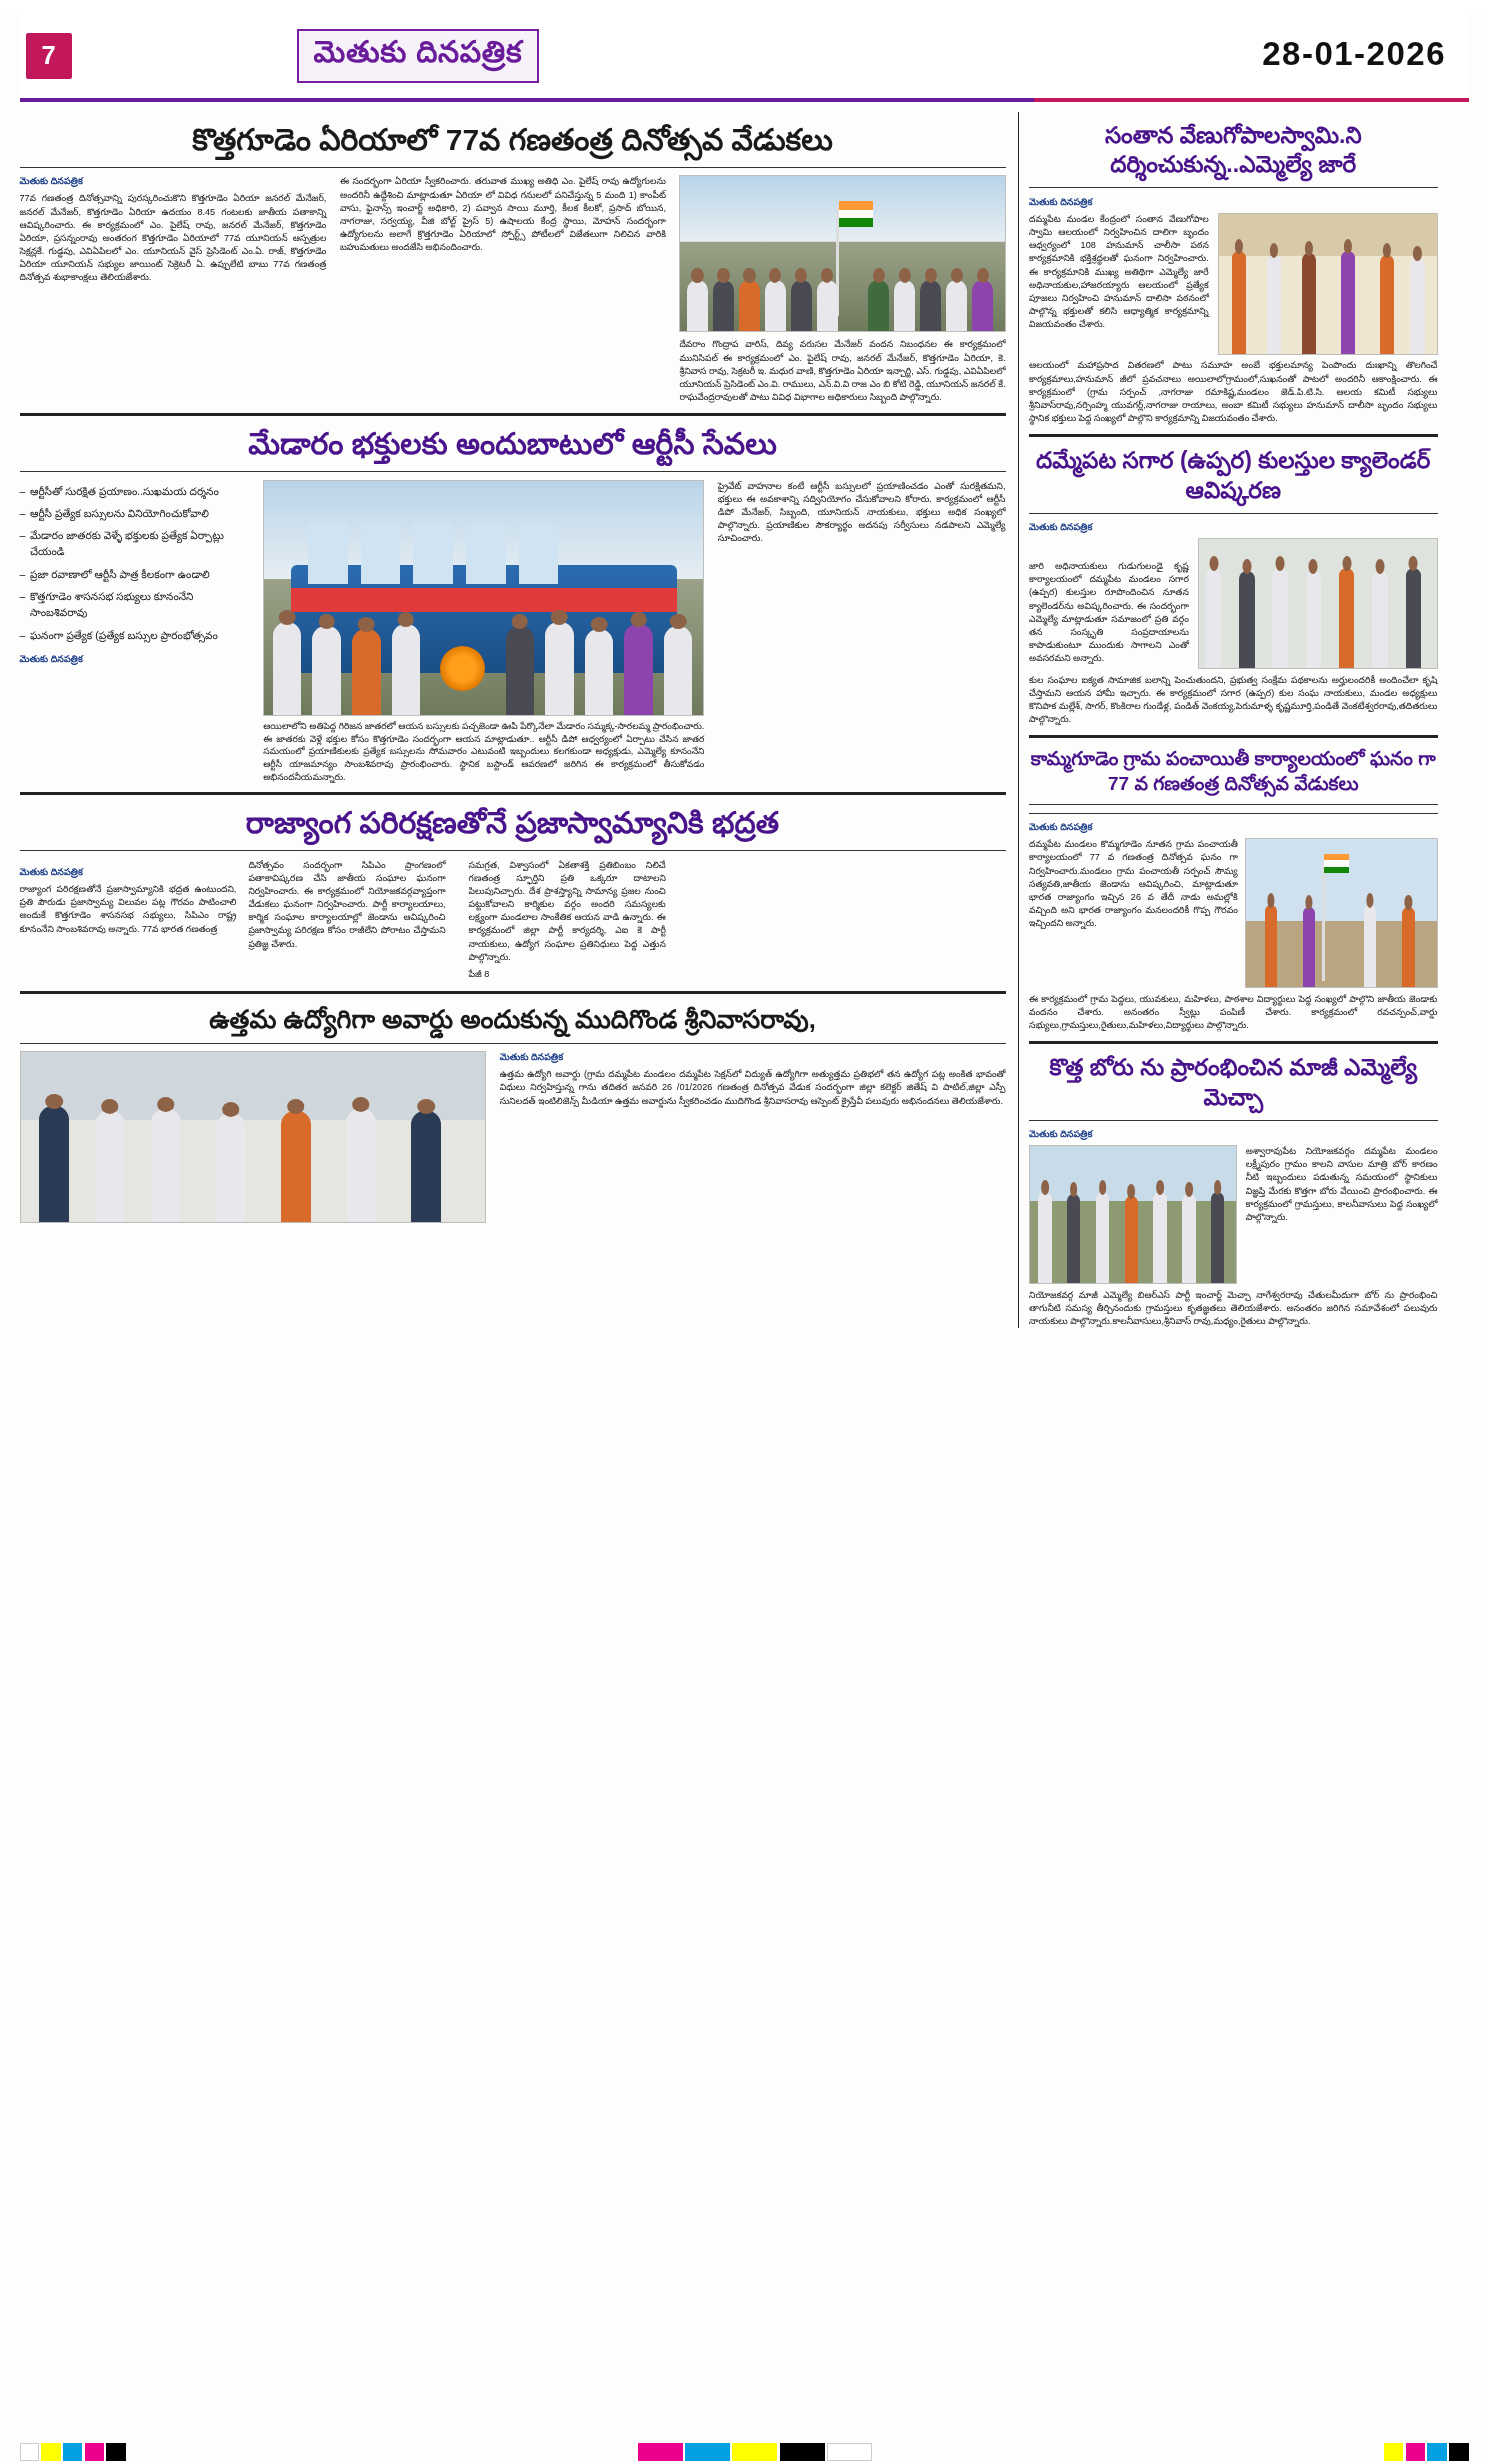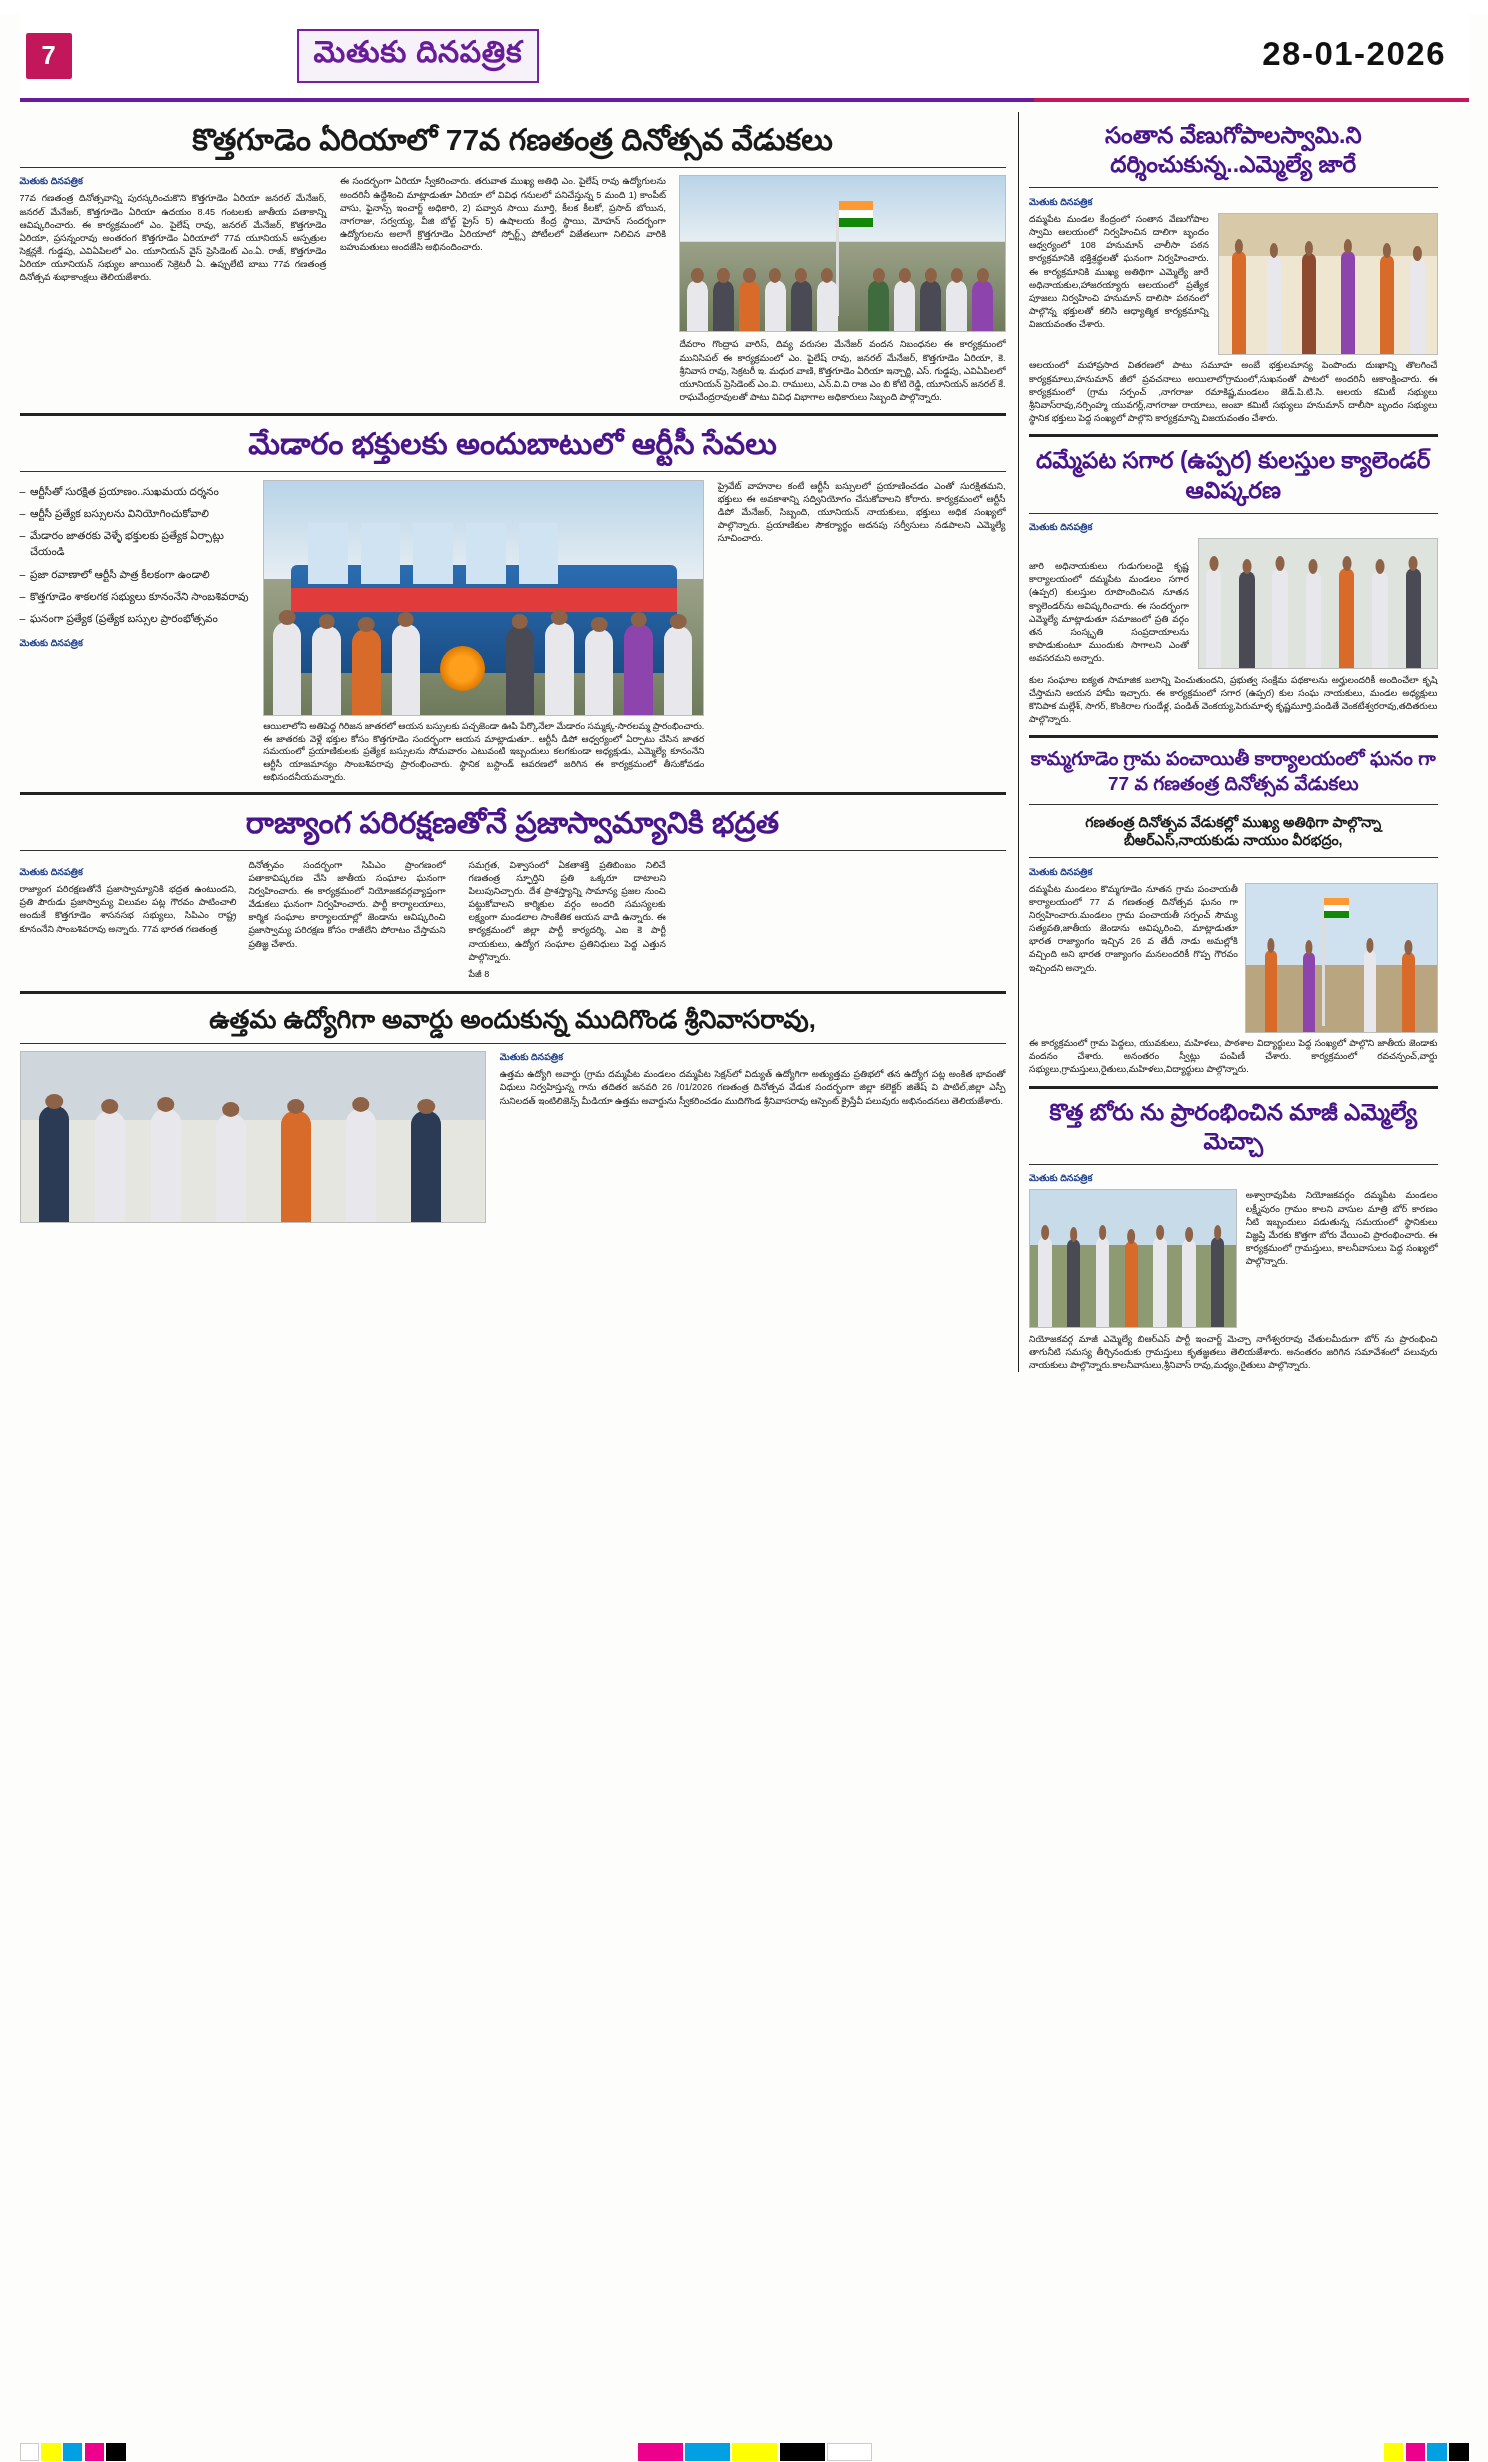--- a/index.html
+++ b/index.html
@@ -221,21 +221,21 @@
         <div class="headline purple">మేడారం భక్తులకు అందుబాటులో ఆర్టీసీ సేవలు</div>
         <hr class="hr-thin">
 
         <div style="display:flex; gap:13.5px;">
           <div style="width:24%;">
             <ul class="bullets">
               <li>ఆర్టీసీతో సురక్షిత ప్రయాణం..సుఖమయ దర్శనం</li>
               <li>ఆర్టీసీ ప్రత్యేక బస్సులను వినియోగించుకోవాలి</li>
               <li>మేడారం జాతరకు వెళ్ళే భక్తులకు ప్రత్యేక ఏర్పాట్లు చేయండి</li>
               <li>ప్రజా రవాణాలో ఆర్టీసీ పాత్ర కీలకంగా ఉండాలి</li>
-              <li>కొత్తగూడెం శాకలగక సభ్యులు కూనంనేని సాంబశివరావు</li>
+              <li>కొత్తగూడెం శాసనసభ సభ్యులు కూనంనేని సాంబశివరావు</li>
               <li>ఘనంగా ప్రత్యేక (ప్రత్యేక బస్సుల ప్రారంభోత్సవం</li>
             </ul>
             <div class="byline" style="margin-top:10.5px;">మెతుకు దినపత్రిక</div>
           </div>
 
           <div style="width:46%;">
             <div class="photo" style="height:236px;">
               <div class="sky"></div>
                 <div class="ground"></div>
               <div class="bus"></div>
@@ -372,21 +372,20 @@
           </div>
         </div>
         <div class="body-text" style="margin-top:4.5px;">కుల సంఘాల ఐక్యత సామాజిక బలాన్ని పెంచుతుందని, ప్రభుత్వ సంక్షేమ పథకాలను అర్హులందరికీ అందించేలా కృషి చేస్తామని ఆయన హామీ ఇచ్చారు. ఈ కార్యక్రమంలో సగార (ఉప్పర) కుల సంఘ నాయకులు, మండల అధ్యక్షులు కొనిపాక మల్లేశ్, సాగర్, కొంకిరాల గుండేళ్ల, పండిత్ వెంకయ్య,పెరుమాళ్ళ కృష్ణమూర్తి,పండితే వెంకటేశ్వరరావు,తదితరులు పాల్గొన్నారు.</div>
       </div>
 
       <hr class="hr-thick">
 
       <div class="section">
         <div class="headline tiny purple">కామ్మగూడెం గ్రామ పంచాయితీ కార్యాలయంలో ఘనం గా 77 వ గణతంత్ర దినోత్సవ వేడుకలు</div>
         <hr class="hr-thin">
-        <div class="headline tiny" style="font-size:14.2px; font-weight:bold;">గణతంత్ర దినోత్సవ వేడుకల్లో ముఖ్య అతిథిగా పాల్గొన్నా బీఆర్ఎస్,నాయకుడు నాయుం వీరభద్రం,</div>
         <hr class="hr-thin">
         <div class="byline">మెతుకు దినపత్రిక</div>
         <div style="display:flex; gap:7px;">
           <div style="width:52%;">
             <div class="body-text">దమ్మపేట మండలం కొమ్మగూడెం నూతన గ్రామ పంచాయతీ కార్యాలయంలో 77 వ గణతంత్ర దినోత్సవ ఘనం గా నిర్వహించారు.మండలం గ్రామ పంచాయతీ సర్పంచ్ సౌమ్య సత్యవతి,జాతీయ జెండాను ఆవిష్కరించి, మాట్లాడుతూ భారత రాజ్యాంగం ఇచ్చిన 26 వ తేదీ నాడు అమల్లోకి వచ్చింది అని భారత రాజ్యాంగం మనలందరికీ గొప్ప గౌరవం ఇచ్చిందని అన్నారు.</div>
           </div>
           <div style="width:48%;">
             <div class="photo rphoto" style="height:150px;">
               <div class="sky" style="height:55%; background:#cfe0ef;"></div>
               <div class="ground" style="height:45%; background:#b9a57f;"></div>

